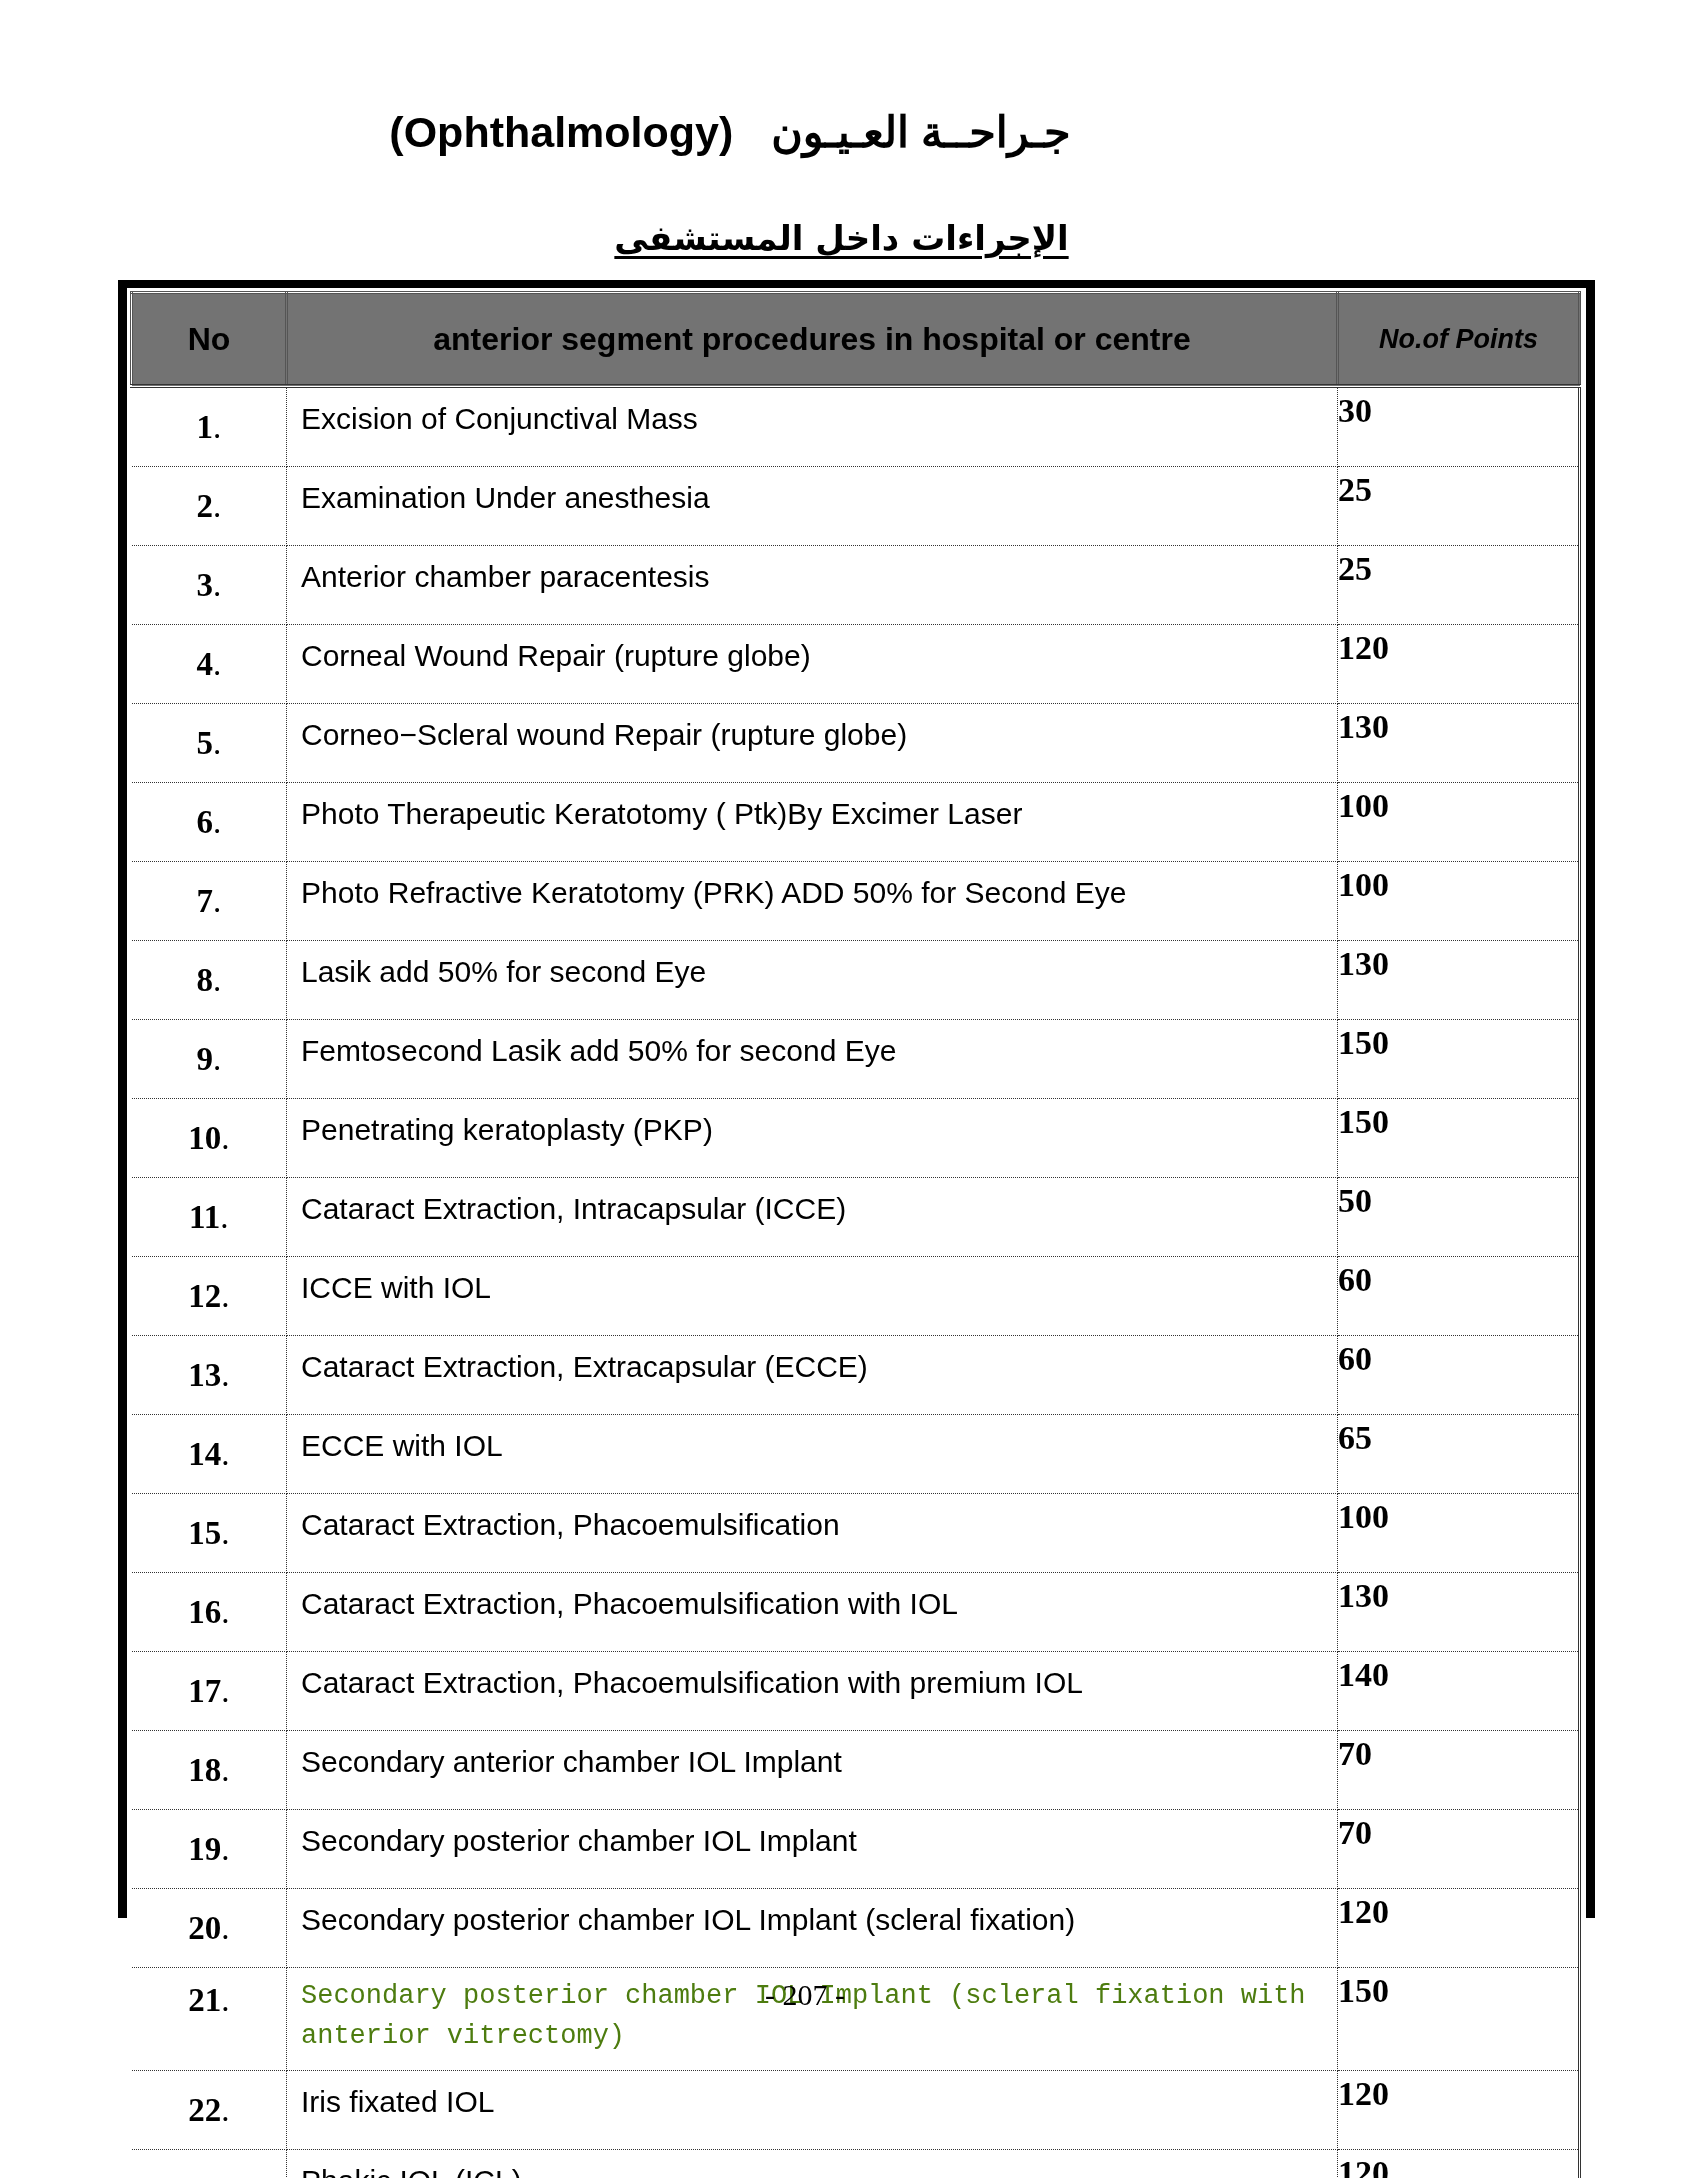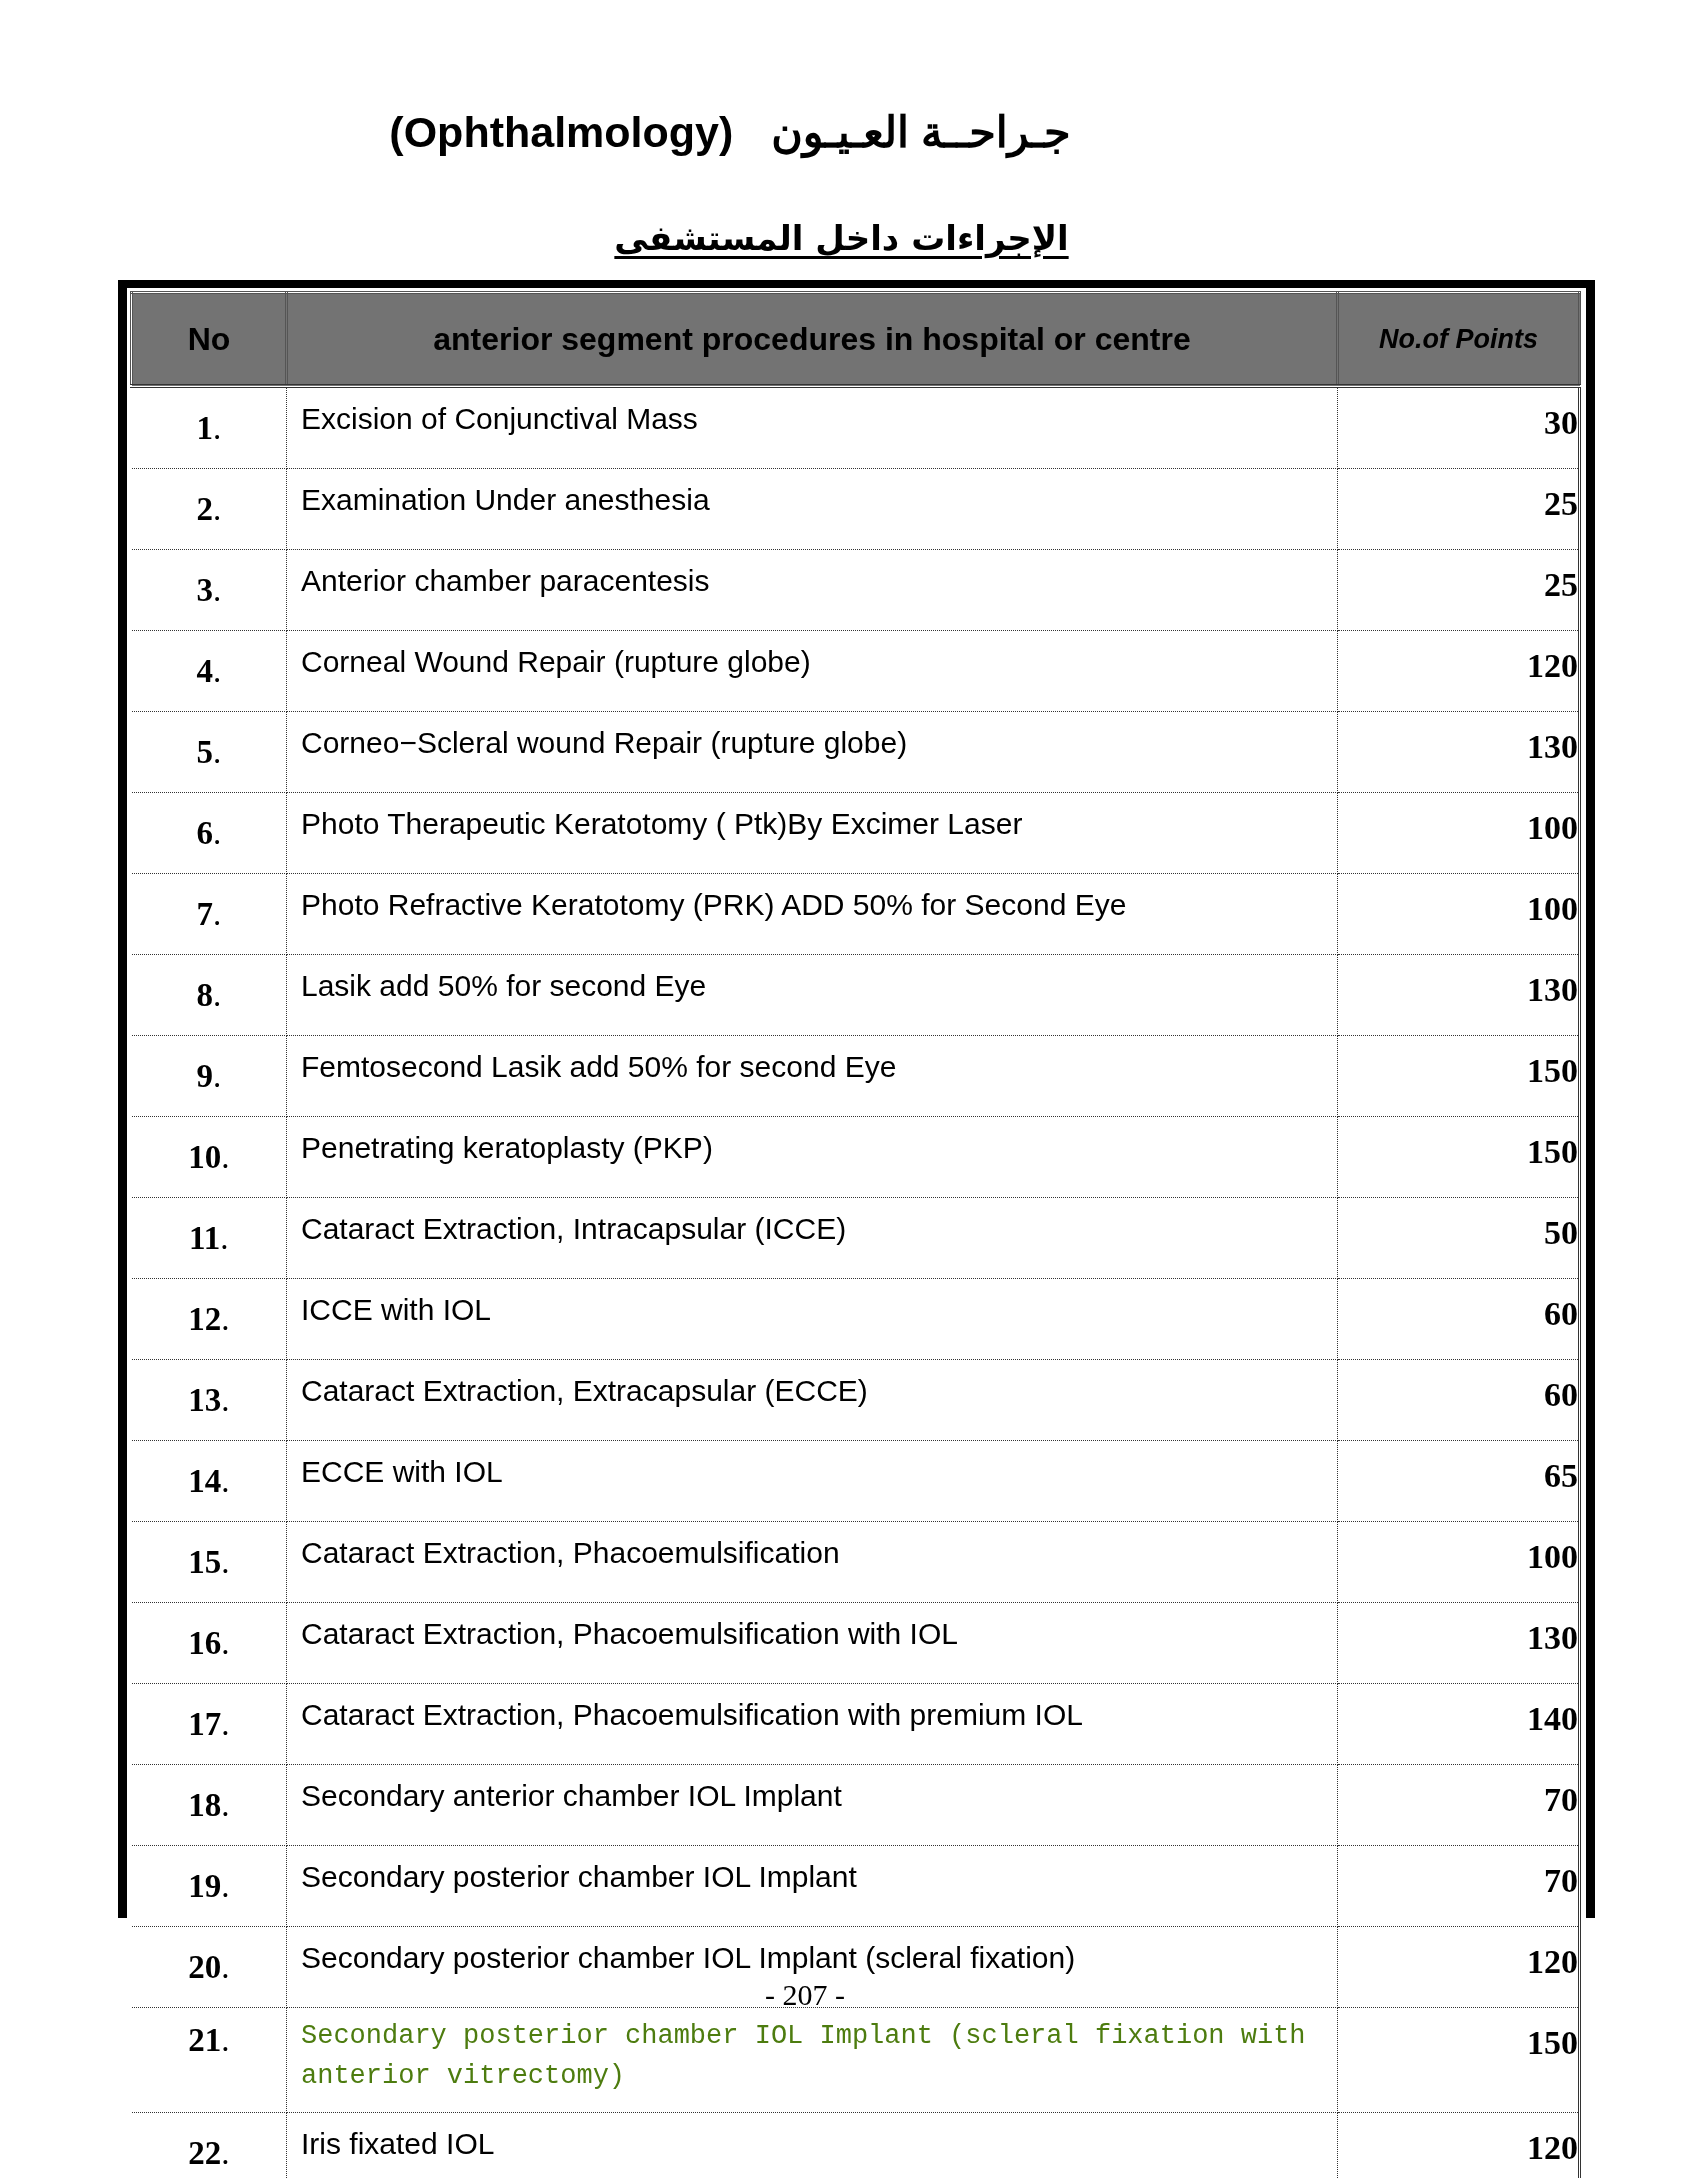--- a/index.html
+++ b/index.html
@@ -45,21 +45,21 @@
   .grid tbody td.num .dot { font-weight: normal; }
   .grid tbody td.desc {
     vertical-align: top; padding: 14px 0 0 14px;
     font-family: "Liberation Sans", sans-serif; font-size: 30px; line-height: 34px;
   }
   .grid tbody td.desc.alt {
     font-family: Liberation Mono, monospace; font-size: 27px; line-height: 40px; padding-top: 8px;
     color: #4d7c0f;
   }
   .grid tbody td.pts {
-    text-align: right; vertical-align: top; padding-top: 16px;
+    text-align: left; vertical-align: top; padding-top: 4px;
     font-family: "Liberation Serif", serif; font-weight: bold; font-size: 34px;
     border-right: 3px double #333;
   }
   .grid tbody tr.tall td { height: 88px; }
   .grid tbody td.num.top { vertical-align: top; padding-top: 14px; }
 
   .page-number {
     position: absolute; left: 0; top: 1978px; width: 1610px; text-align: center;
     font-family: "Liberation Serif", serif; font-size: 30px;
   }

